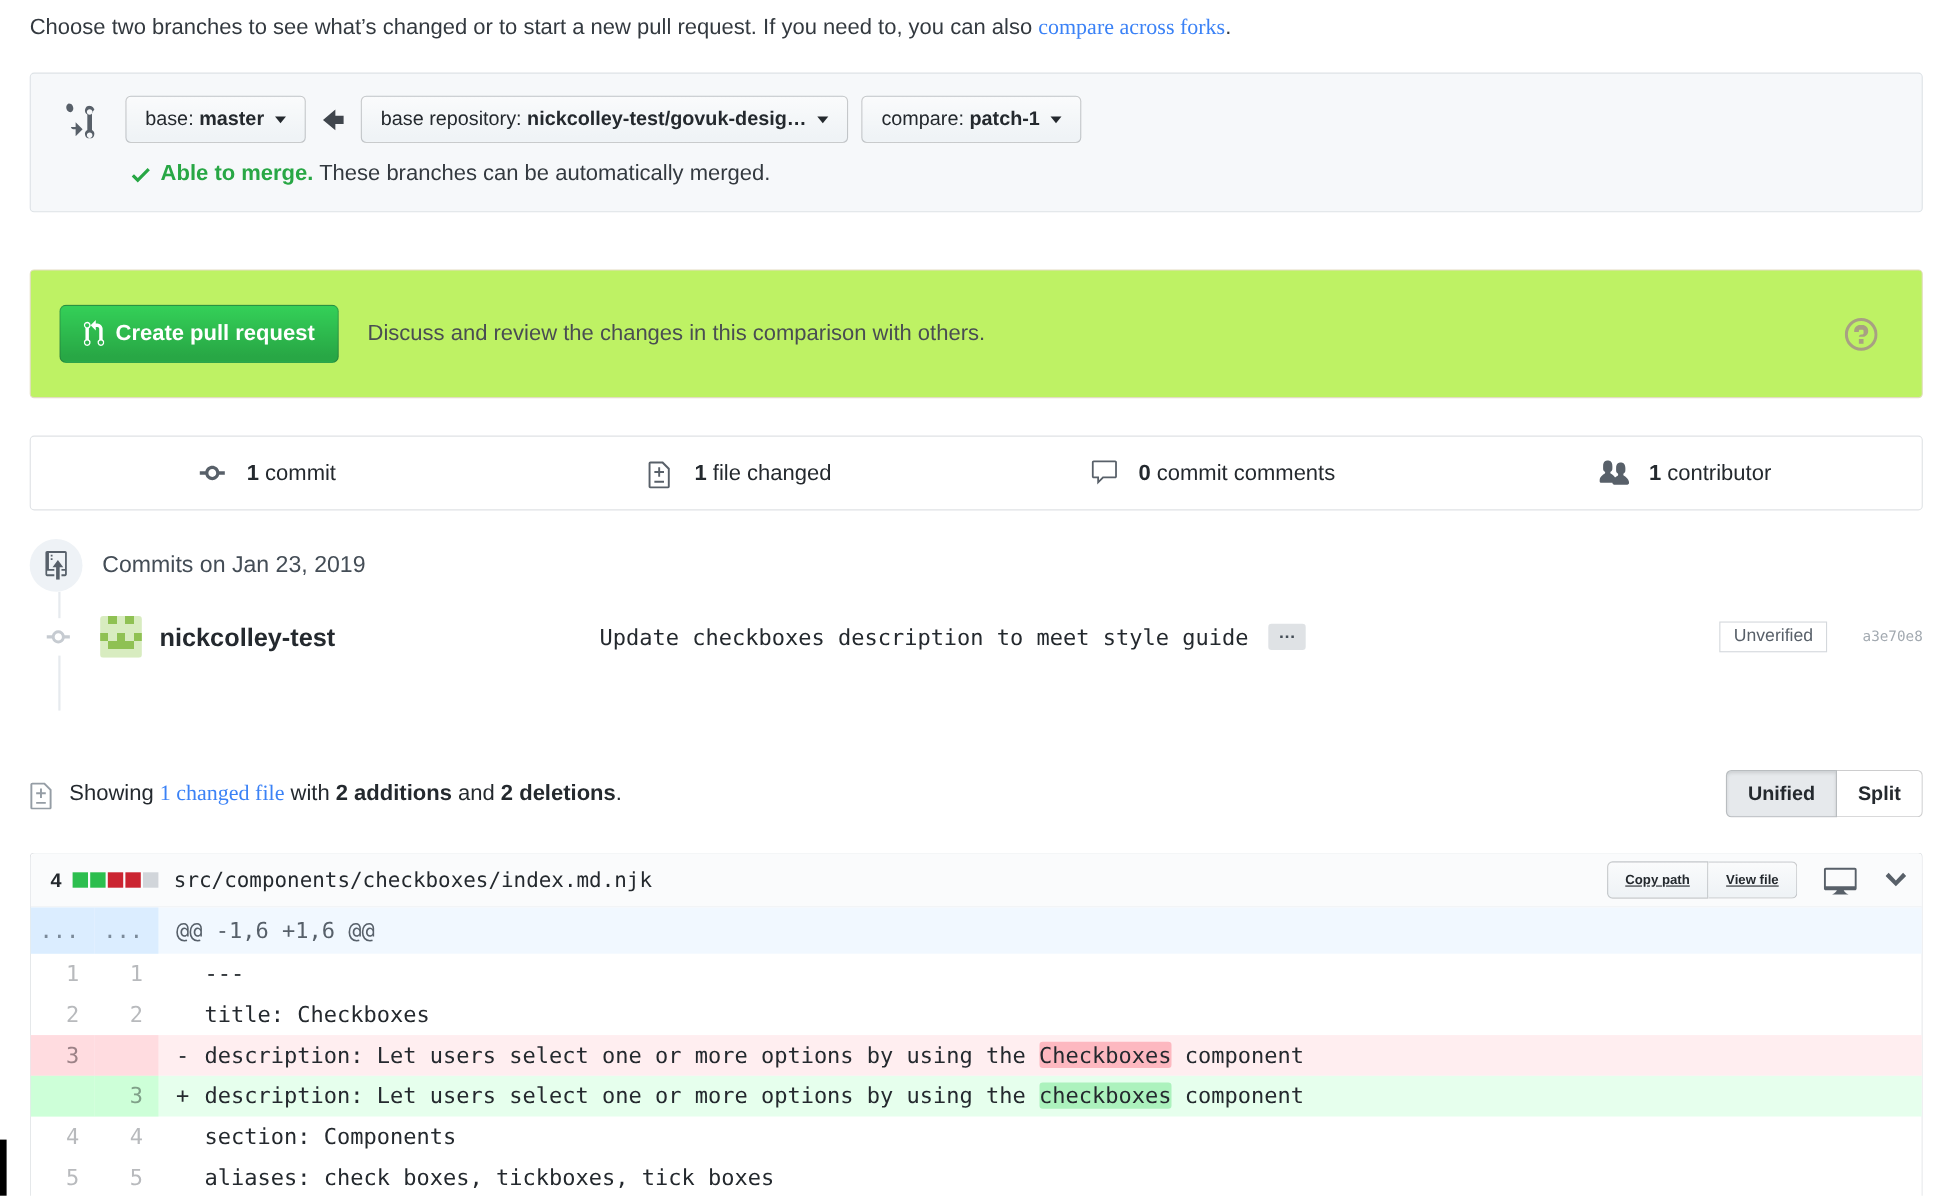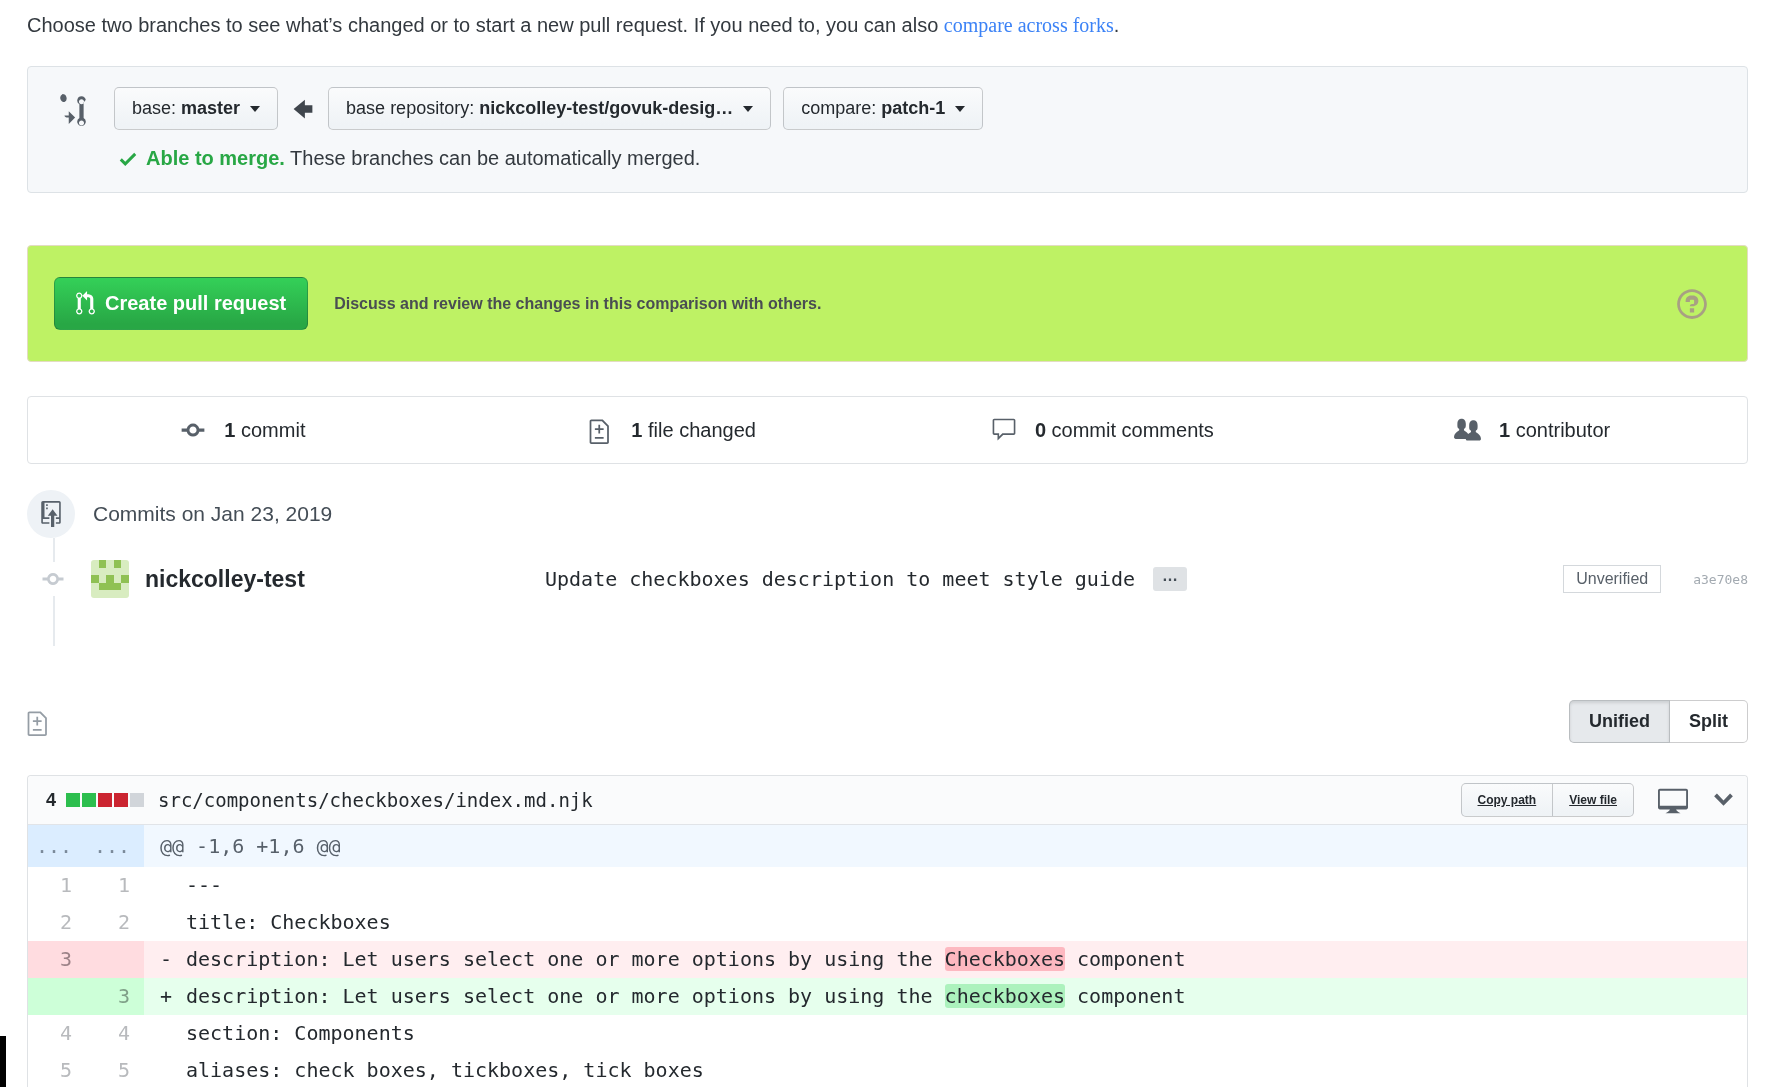--- a/index.html
+++ b/index.html
@@ -29,21 +29,21 @@
   .merge-bold { color:#28a745; font-weight:bold; white-space:pre; }
   .merge-rest { color:#33393f; white-space:pre; }
 
   
   .pr-banner { margin-top:52px; background:#bef264; border:1px solid #e3dcc2;
     border-radius:4px; padding:31px 26px; display:flex; align-items:center; }
   .btn-green { display:inline-flex; align-items:center; padding:13px 21px; font-size:20px;
     font-weight:bold; color:#fff; border-radius:6px; border:1px solid rgba(27,31,35,.25);
     background:linear-gradient(-180deg,#34d058,#28a745 90%); cursor:pointer; }
   .btn-green .octicon { margin-right:10px; }
-  .banner-text { margin-left:26px; font-size:16px; color:#494d52;font-weight:bold; }
+  .banner-text { margin-left:26px; font-size:20px; color:#494d52; }
   .q-icon { margin-left:auto; margin-right:14px; color:#a8a083; display:flex; cursor:pointer; }
 
   
   .stats { margin-top:34px; border:1px solid #dfe2e5; border-radius:4px; height:68px;
     display:flex; align-items:stretch; background:#fff; }
   .stat { flex:1; display:flex; align-items:center; justify-content:center; font-size:20px; cursor:pointer; }
   .stat .octicon { color:#586069; margin-right:9px; }
   .stat .num { font-weight:bold; }
   .stat .lbl { white-space:pre; }
 
@@ -243,20 +243,21 @@
       <span class="sha">a3e70e8</span>
     </div>
   </div>
 
   <div class="showing-row">
     <span class="file-icon-gray">
       <svg class="octicon" width="24" height="28" viewBox="0 0 13 16">
           <path d="M6 7h2v1H6v2H5V8H3V7h2V5h1v2zm-3 6h5v-1H3v1zM7.5 2L11 5.5V15c0 .55-.45 1-1 1H1c-.55 0-1-.45-1-1V3c0-.55.45-1 1-1h6.5zM10 6L7 3H1v12h9V6z"></path>
         </svg>
     </span>
+    <span class="showing-text"><span class="pre">Showing </span><a class="link">1 changed file</a><span class="pre"> with </span><b>2 additions</b><span class="pre"> and </span><b>2 deletions</b><span>.</span></span>
     <div class="seg-group">
       <button class="seg selected">Unified</button>
       <button class="seg">Split</button>
     </div>
   </div>
 
   <div class="diff-box">
     <div class="diff-header">
       <span class="changes-count">4</span>
       <span class="diffstat">

